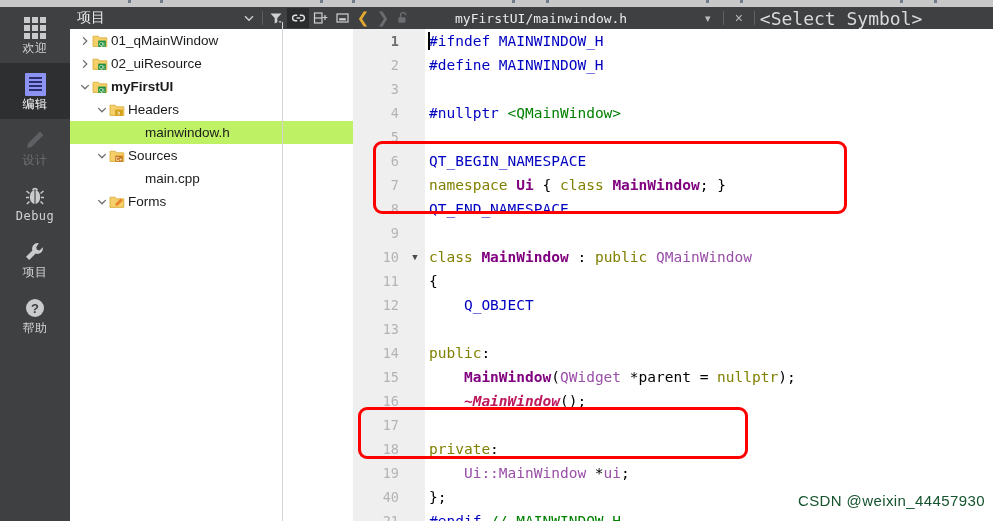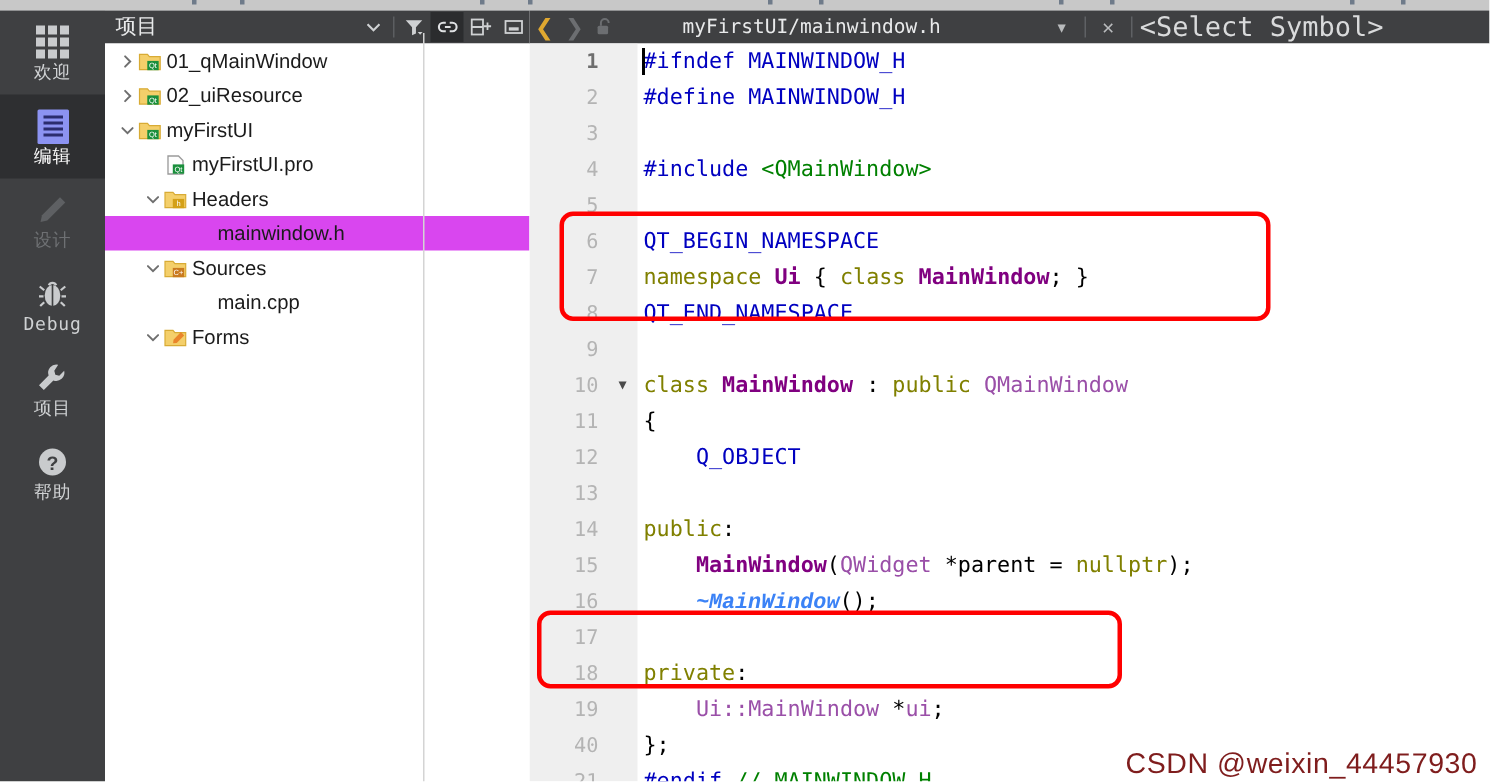--- a/index.html
+++ b/index.html
@@ -35,26 +35,26 @@
   .projpanel{position:absolute;left:70px;top:7px;width:283px;height:514px;background:#ffffff;}
   .projhead{position:absolute;left:0;top:0;width:283px;height:22px;background:#3f4042;
             display:flex;align-items:center;}
   .projhead .title{color:#e8e9ea;font-size:14px;margin-left:7px;flex:1;}
   .thicon{width:22px;height:20px;display:flex;align-items:center;justify-content:center;}
   .sep{width:1px;height:14px;background:#5c5e61;margin:0 2px;}
   .thicon.on{background:#2b2c2e;}
   .tree{position:absolute;left:0;top:22px;width:283px;height:470px;background:#ffffff;
         font-size:13.5px;color:#1b1b1b;}
   .row{position:relative;height:23px;display:flex;align-items:center;white-space:nowrap;}
-  .row.sel{background:#d946ef;align-items:center;}
+  .row.sel{background:#bef264;align-items:center;}
   .arrow{width:13px;height:23px;display:flex;align-items:center;justify-content:center;
          color:#8a8a8a;font-size:10px;}
   .fico{width:17px;height:23px;display:flex;align-items:center;justify-content:center;margin-right:3px;}
   .row .tx{line-height:23px;}
-  .row.bold .tx{font-weight:normal;}
+  .row.bold .tx{font-weight:bold;}
   .hscroll{position:absolute;left:0;bottom:0;width:283px;height:22px;background:#ffffff;}
   .panelborder{position:absolute;left:282px;top:22px;width:1px;height:499px;background:#d4d4d4;}
 
   
   .edtoolbar{position:absolute;left:353px;top:7px;width:640px;height:22px;background:#3f4042;
              display:flex;align-items:center;}
   .navbtn{width:20px;height:22px;display:flex;align-items:center;justify-content:center;font-size:15px;}
   .filetab{flex:0 0 auto;color:#e9eaeb;font-family:"DejaVu Sans Mono",monospace;font-size:13px;
            margin-left:42px;}
   .tbsep{width:1px;height:14px;background:#5f6164;margin:0 5px;}
@@ -73,28 +73,28 @@
   .caret{position:absolute;left:75px;top:3px;width:1.5px;height:18px;background:#000;}
 
   
   .k{color:#808000;}                         
   .pp{color:#0000c0;}                        
   .mac{color:#0000c0;}                       
   .str{color:#008000;}                       
   .cmt{color:#008000;}                       
   .typ{color:#800080;font-weight:bold;}      
   .qt{color:#9a4fa8;}       
-  .dtor{color:#3b82f6;font-weight:bold;font-style:italic;font-family:Liberation Mono, monospace;}                       
+  .dtor{color:#be185d;font-weight:bold;font-style:italic;}                       
   .num{color:#000000;}
 
   
   .redbox{position:absolute;border:3px solid #ff0000;border-radius:9px;pointer-events:none;}
 
   
-  .wm{position:absolute;right:8px;bottom:0;color:#7f1d1d;font-size:19px;letter-spacing:.4px;}
+  .wm{position:absolute;right:8px;bottom:12px;color:#14532d;font-size:15px;letter-spacing:.4px;}
 </style>
 </head>
 <body>
 
 <div id="app">
 
   <div class="topstrip">
     <span class="tick" style="left:128px"></span>
       <span class="tick" style="left:160px"></span>
     <span class="tick" style="left:320px"></span>
@@ -257,32 +257,20 @@
             </svg>
           </span>
           <span class="fico">
             <svg width="16" height="14" viewBox="0 0 16 14">
               <path d="M1 2.2h5.3l1.3 1.6h7.2v8.6H1z" fill="#f4cf6a" stroke="#d8ab35" stroke-width="0.8"></path>
               <rect x="6.2" y="6.6" width="7.6" height="6.2" fill="#1a8f3c"></rect>
               <text x="10" y="11.6" font-size="5" text-anchor="middle" fill="#ffffff" font-family="Liberation Sans, sans-serif">Qt</text>
             </svg>
           </span>
           <span class="tx">myFirstUI</span>
-        </div>
-        <div class="row">
-          <span style="display: inline-block; width: 25px; height: 1px;"></span>
-          <span class="arrow"></span>
-          <span class="fico">
-            <svg width="16" height="14" viewBox="0 0 16 14">
-              <path d="M3 1h7l3 3v9H3z" fill="#fdfdfd" stroke="#9b9b9b" stroke-width="0.9"></path>
-              <rect x="6.2" y="6.6" width="7.6" height="6.2" fill="#1a8f3c"></rect>
-              <text x="10" y="11.6" font-size="5" text-anchor="middle" fill="#ffffff" font-family="Liberation Sans, sans-serif">Qt</text>
-            </svg>
-          </span>
-          <span class="tx">myFirstUI.pro</span>
         </div>
         <div class="row">
           <span style="display: inline-block; width: 25px; height: 1px;"></span>
           <span class="arrow">
             <svg width="10" height="10" viewBox="0 0 10 10">
               <path d="M1.6 3.4L5 6.8l3.4-3.4" stroke="#6f6f6f" stroke-width="1.3" fill="none" stroke-linecap="round"></path>
             </svg>
           </span>
           <span class="fico">
             <svg width="16" height="14" viewBox="0 0 16 14">
@@ -359,21 +347,21 @@
     <span class="selsym">&lt;Select Symbol&gt;</span>
     <span style="flex:1"></span>
   </div>
 
   <div class="editor">
     <div class="gutter"></div>
     <div class="codearea" id="codearea">
         <div class="cl cur"><span class="ln">1</span><span class="src"><span class="pp">#ifndef MAINWINDOW_H</span></span></div>
         <div class="cl"><span class="ln">2</span><span class="src"><span class="pp">#define MAINWINDOW_H</span></span></div>
         <div class="cl"><span class="ln">3</span><span class="src"></span></div>
-        <div class="cl"><span class="ln">4</span><span class="src"><span class="pp">#include </span><span class="str">&lt;QMainWindow&gt;</span></span></div>
+        <div class="cl"><span class="ln">4</span><span class="src"><span class="pp">#nullptr </span><span class="str">&lt;QMainWindow&gt;</span></span></div>
         <div class="cl"><span class="ln">5</span><span class="src"></span></div>
         <div class="cl"><span class="ln">6</span><span class="src"><span class="mac">QT_BEGIN_NAMESPACE</span></span></div>
         <div class="cl"><span class="ln">7</span><span class="src"><span class="k">namespace </span><span class="typ">Ui</span><span class="num"> { </span><span class="k">class </span><span class="typ">MainWindow</span><span class="num">; }</span></span></div>
         <div class="cl"><span class="ln">8</span><span class="src"><span class="mac">QT_END_NAMESPACE</span></span></div>
         <div class="cl"><span class="ln">9</span><span class="src"></span></div>
         <div class="cl"><span class="ln">10</span><span class="fold">▼</span><span class="src"><span class="k">class </span><span class="typ">MainWindow</span><span class="num"> : </span><span class="k">public </span><span class="qt">QMainWindow</span></span></div>
         <div class="cl"><span class="ln">11</span><span class="src"><span class="num">{</span></span></div>
         <div class="cl"><span class="ln">12</span><span class="src"><span class="mac">    Q_OBJECT</span></span></div>
         <div class="cl"><span class="ln">13</span><span class="src"></span></div>
         <div class="cl"><span class="ln">14</span><span class="src"><span class="k">public</span><span class="num">:</span></span></div>

